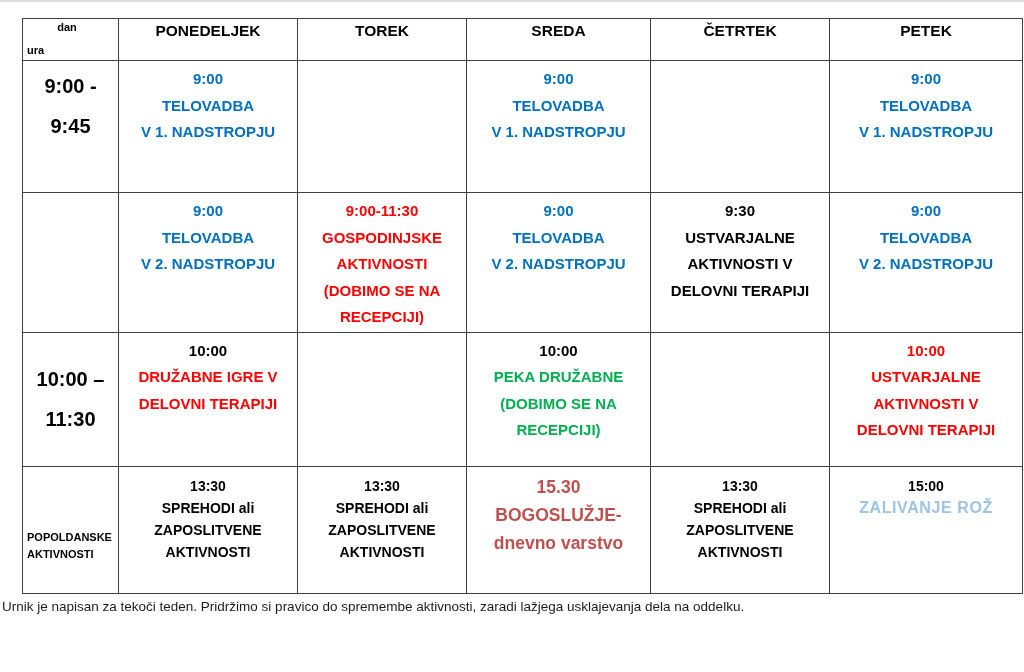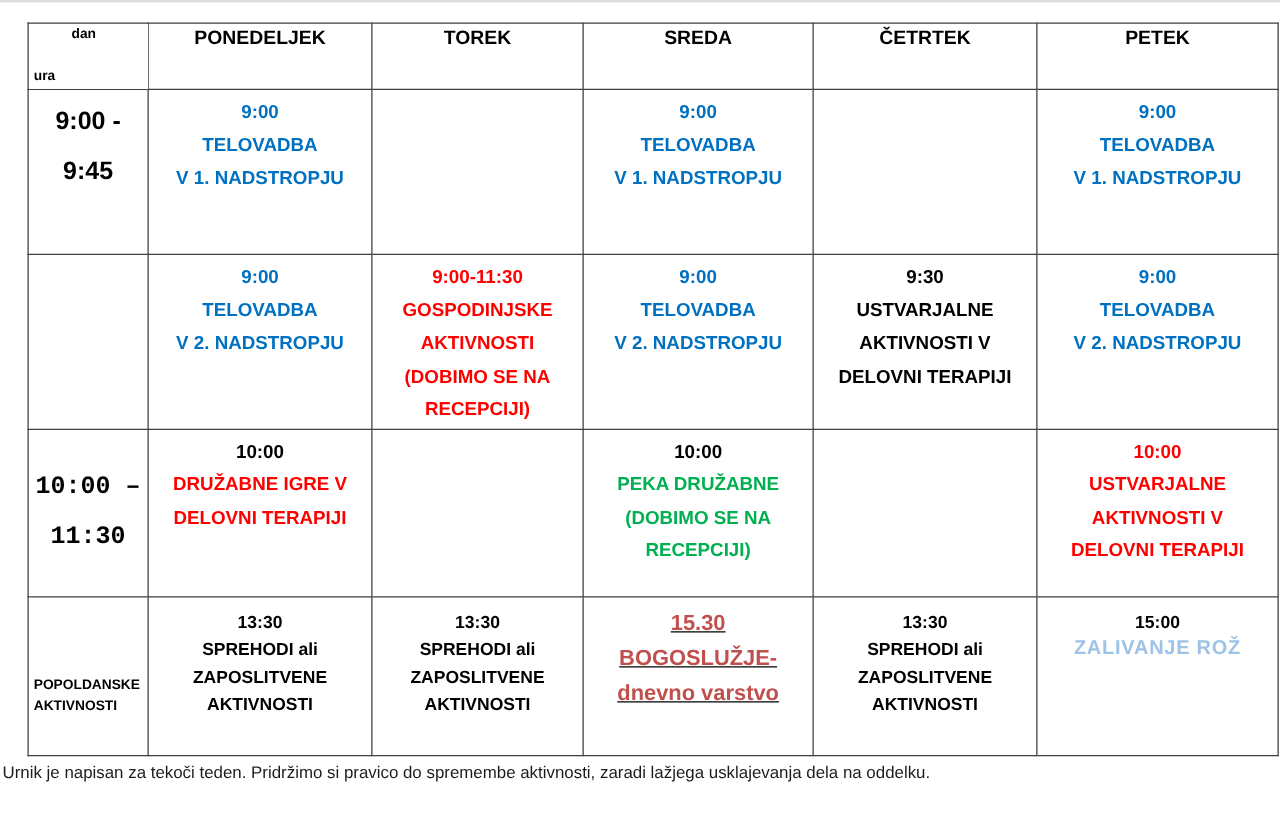--- a/index.html
+++ b/index.html
@@ -19,50 +19,50 @@
     border-collapse: collapse;
     table-layout: fixed;
     width: 1000px;
     margin: 6px 0 0 22px;
   }
   table.schedule td {
     border: 1.5px solid var(--grid, #3f3f3f);
     overflow: hidden;
     background: #fff;
   }
-  tr.hdr-row { height: 53px; }
+  tr.hdr-row { height: 42px; }
   tr.r1 { height: 132px; }
   tr.r2 { height: 134px; }
   tr.r3 { height: 134px; }
   tr.r4 { height: 127px; }
 
   .day-hdr {
     font-weight: bold; font-size: 15.5px; text-align: center;
     vertical-align: top; padding-top: 3px; color: #000;
   }
   .corner { position: relative; font-size: 11px; font-weight: bold; }
   .corner .dan { position: absolute; top: 2px; left: 36%; }
   .corner .ura { position: absolute; bottom: 4px; left: 4px; }
 
   .cell { vertical-align: top; text-align: center; padding-top: 5px; font-weight: bold; font-size: 15px; }
   .cell .line { line-height: 26.5px; white-space: nowrap; }
 
   .time-cell { font-weight: bold; font-size: 20px; text-align: center; color: #000; }
   .time-cell .line { line-height: 40px; }
   tr.r1 .time-cell { vertical-align: top; padding-top: 5px; }
-  tr.r3 .time-cell { vertical-align: middle; font-family: Liberation Mono, monospace; }
+  tr.r3 .time-cell { vertical-align: middle; }
   tr.r4 .time-cell {
     vertical-align: bottom; text-align: left;
     padding: 0 0 30px 4px; font-size: 11px;
   }
   tr.r4 .time-cell .line { line-height: 17px; }
 
   tr.r4 .cell { font-size: 14px; padding-top: 8px; }
   tr.r4 .cell .line { line-height: 22px; }
-  tr.r4 .cell.cell-large { font-size: 17.5px; padding-top: 6px; text-decoration: underline; }
+  tr.r4 .cell.cell-large { font-size: 17.5px; padding-top: 6px; }
   tr.r4 .cell.cell-large .line { line-height: 28px; }
   tr.r4 .cell .line.c-light-blue { font-size: 16px; letter-spacing: 0.6px; }
 
   .c-black { color: var(--black, #000); }
   .c-blue { color: var(--blue, #0070c0); }
   .c-red { color: var(--red, #ff0000); }
   .c-green { color: var(--green, #00b050); }
   .c-dark-red { color: var(--dark-red, #c0504d); }
   .c-light-blue { color: var(--light-blue, #9dc3e6); }
 

